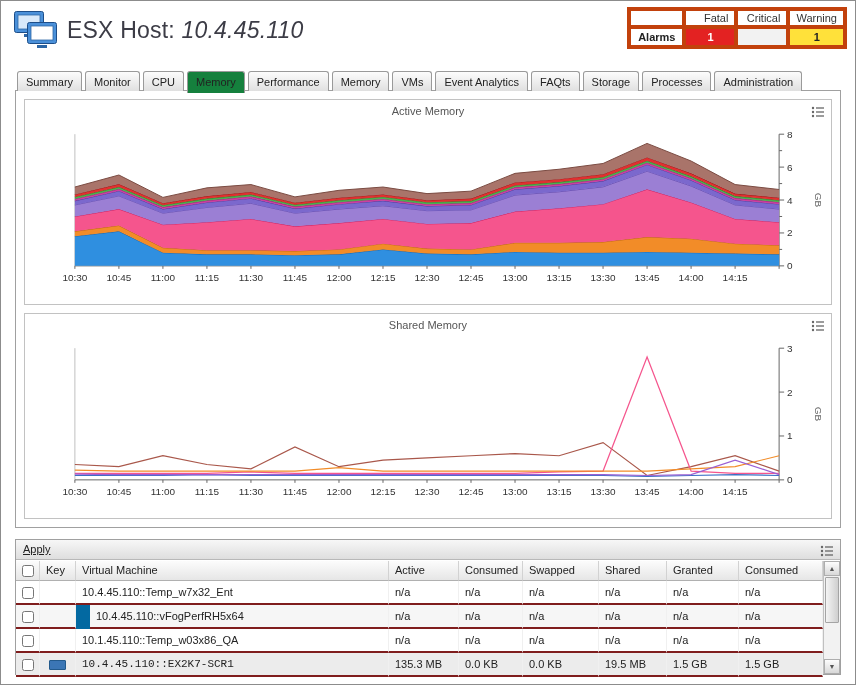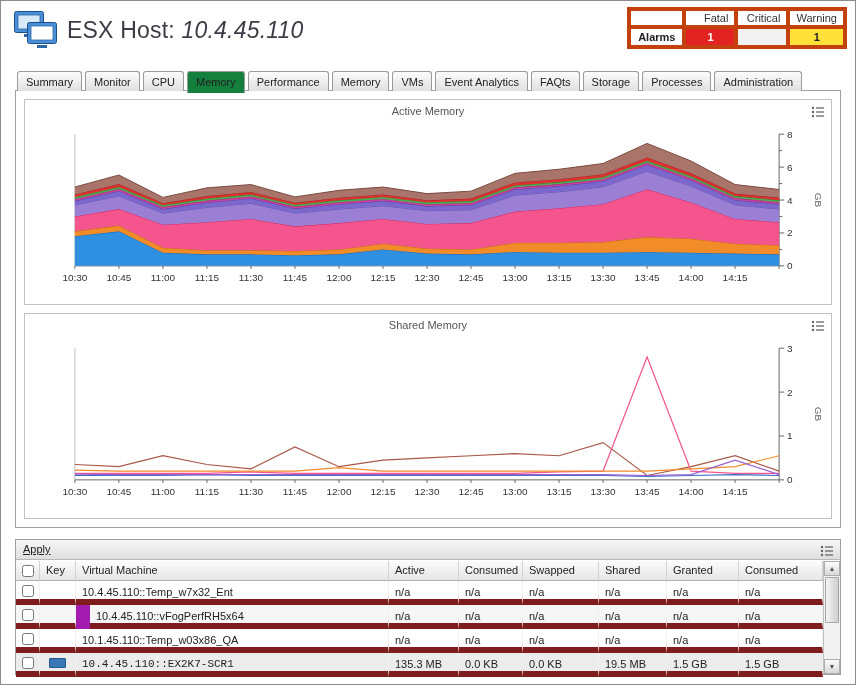--- a/index.html
+++ b/index.html
@@ -52,30 +52,30 @@
   .apply-bar {
     height:20px; line-height:19px; font-size:11px; color:#222;
     background:linear-gradient(#f7f7f7,#dedede); border-bottom:1px solid #b8b8b8;
     padding-left:7px; position:relative;text-decoration:underline;
   }
   .apply-label { cursor:pointer; }
   .table-wrap { position:absolute; top:21px; bottom:0; left:0; right:0; display:flex; }
   .vm-grid {
     flex:1; display:grid;
     grid-template-columns:24px 36px 1fr 70px 64px 76px 68px 72px 84px;
-    align-content:start; background:#a21caf;
+    align-content:start; background:#0369a1;
   }
   .th {
     background:linear-gradient(#fcfcfc,#e6e6e6);
     border-bottom:1px solid #b0b0b0; border-right:1px solid #d2d2d2;
     font-size:11px; color:#222; padding:3px 6px; height:20px; white-space:nowrap;
   }
   .td {
     font-size:11px; color:#222; padding:5px 6px 4px;
-    border-bottom:6px solid #7f1d1d; border-right:1px solid #f0f0f0;
+    border-bottom:2px solid #7f1d1d; border-right:1px solid #f0f0f0;
     white-space:nowrap; overflow:hidden; height:24px;
   }
   .num { text-align:left; }
   .cb { display:flex; align-items:center; justify-content:center; }
   .cb input { width:12px; height:12px; margin:0; }
   .key-swatch { display:inline-block; width:17px; height:10px; background:#3b76b5; border:1px solid #235a8c; border-radius:1px; }
 
   
   .scrollbar { width:17px; border-left:1px solid #c0c0c0; background:#f2f2f2; display:flex; flex-direction:column; }
   .sb-btn {

